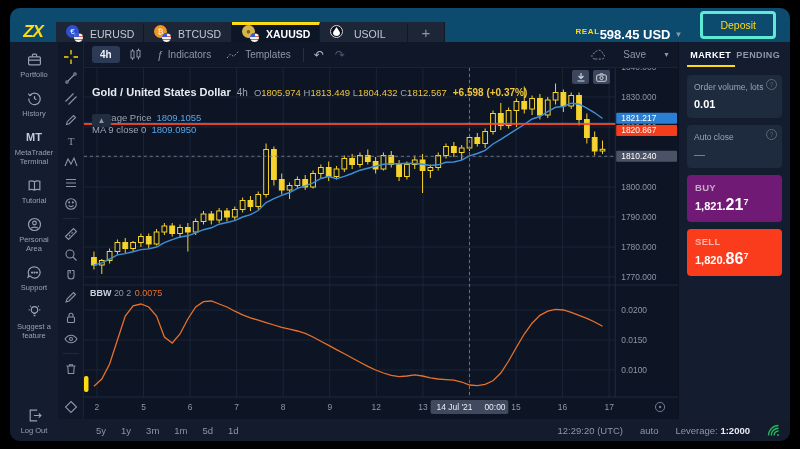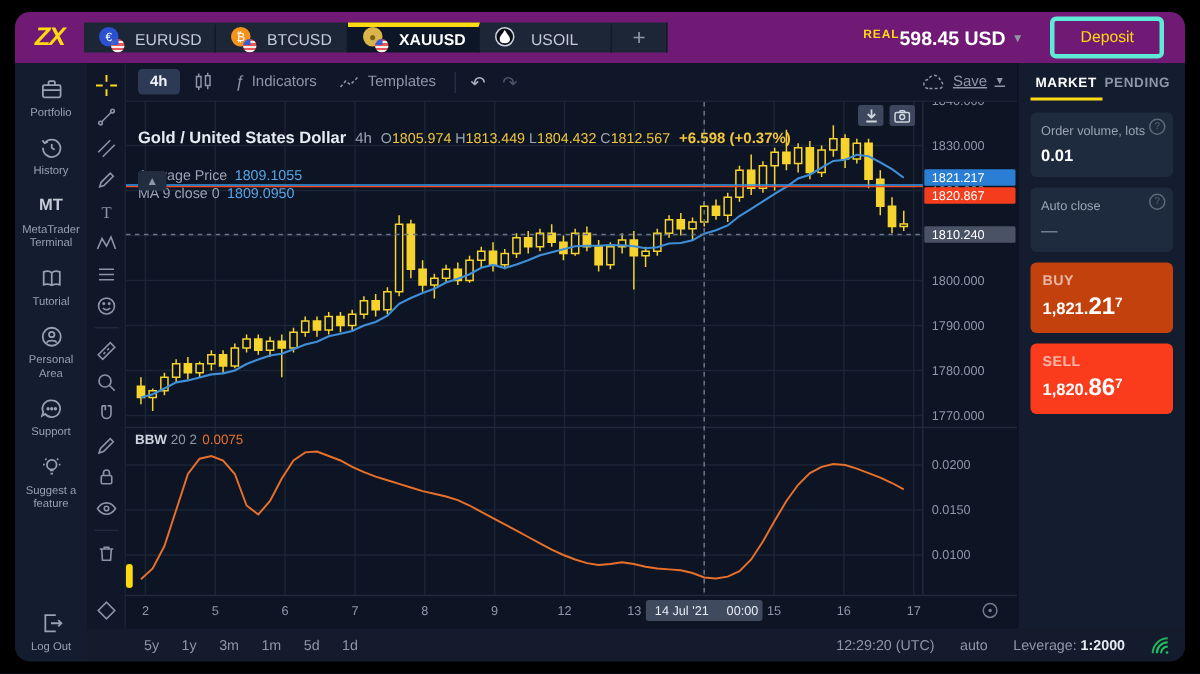--- a/index.html
+++ b/index.html
@@ -1,20 +1,20 @@
 <!DOCTYPE html>
 <html><head>
 <meta charset="utf-8">
 <style>
   html,body{margin:0;padding:0;}
   body{width:800px;height:449px;background:#000;position:relative;font-family:"Liberation Sans",sans-serif;overflow:hidden;}
   .window{position:absolute;left:10px;top:8px;width:780px;height:433px;background:#131b2c;border-radius:10px;overflow:hidden;}
 
   
-  .topbar{height:34px;display:flex;align-items:center;background:#701a75;}
+  .topbar{height:34px;display:flex;align-items:flex-end;background:#0c4a6e;}
   .logo{width:46px;display:flex;align-items:center;justify-content:center;color:#ffd912;font-weight:bold;font-style:italic;font-size:17px;letter-spacing:-1px;}
   .tabs{display:flex;}
   .tab{width:88px;display:flex;align-items:center;gap:7px;padding-left:10px;background:#1c2637;border-right:1px solid #10182a;border-top:3px solid transparent;color:#c3cad6;font-size:10.5px;cursor:pointer;box-sizing:border-box;}
   .tab.active{background:#0d1626;border-top-color:#ffd912;color:#fff;font-weight:bold;}
   .tab-plus{width:36px;display:flex;align-items:center;justify-content:center;background:#1c2637;border-right:1px solid #10182a;color:#8d97a8;font-size:15px;cursor:pointer;}
   .pairicon{position:relative;width:17px;height:17px;flex:0 0 auto;}
   .pairicon .base{position:absolute;left:0;top:0;width:13px;height:13px;border-radius:50%;display:flex;align-items:center;justify-content:center;font-size:8px;color:#fff;}
   .pairicon .flag{position:absolute;right:0;bottom:0;width:9px;height:9px;border-radius:50%;background:repeating-linear-gradient(#e85858 0 1.5px,#f5f0ea 1.5px 3px);overflow:hidden;}
   .pairicon .flag:before{content:"";position:absolute;left:0;top:0;width:5px;height:4px;background:#3b5ccc;}
   .base.eur{background:#2b50d0;}
@@ -43,21 +43,21 @@
   .dtool{width:18px;height:17px;display:flex;align-items:center;justify-content:center;cursor:pointer;}
   .dsep{width:16px;height:1px;background:#1e293b;margin:2px 0;}
   .rightcol{flex:1;display:flex;flex-direction:column;min-width:0;}
   .chartToolbar{height:26px;display:flex;align-items:center;gap:3px;padding:0 8px;border-bottom:1px solid #1a2334;background:#0f1728;box-sizing:border-box;}
   .tfbtn{background:#2c3a55;color:#eef2f8;font-size:10px;font-weight:bold;padding:3px 8px;border-radius:3px;cursor:pointer;}
   .tbbtn{color:#8d97a8;font-size:10px;display:flex;align-items:center;gap:5px;padding:3px 6px;cursor:pointer;}
   .tbbtn .fx{font-style:italic;font-size:11px;color:#8d97a8;}
   .tsep{width:1px;height:14px;background:#242f44;margin:0 3px;}
   .undoredo{font-size:12px;color:#aeb7c6;padding:0 4px;cursor:pointer;}
   .undoredo.dim{color:#4c576b;}
-  .saveGrp{margin-left:auto;display:flex;align-items:center;gap:5px;color:#8d97a8;font-size:10px;cursor:pointer;text-decoration:underline;}
+  .saveGrp{margin-left:auto;display:flex;align-items:center;gap:17px;color:#8d97a8;font-size:10px;cursor:pointer;}
   .saveGrp .chev{font-size:7px;}
 
   .canvasWrap{flex:1;position:relative;min-height:0;}
   #chart-svg{position:absolute;inset:0;width:100%;height:100%;display:block;}
   #chart-svg text{font-family:"Liberation Sans",sans-serif;}
   .legend{position:absolute;left:8px;top:18px;pointer-events:none;}
   .legend .row1{font-size:11px;color:#e7ecf3;font-weight:bold;display:flex;align-items:baseline;gap:6px;white-space:nowrap;}
   .legend .tf{color:#9aa4b5;font-weight:normal;font-size:10px;}
   .legend .ohlc{font-weight:normal;font-size:9.5px;color:#9aa4b5;}
   .legend .ohlc b{color:#f0c63c;font-weight:normal;}
@@ -72,21 +72,21 @@
   .orderPanel{width:112px;background:#141d2f;border-left:1px solid #0b1220;padding:8px 8px;display:flex;flex-direction:column;gap:7px;box-sizing:border-box;}
   .ptabs{display:flex;margin-bottom:1px;}
   .ptab{flex:1;text-align:center;font-size:9px;font-weight:bold;letter-spacing:.4px;color:#8d97a8;padding-bottom:5px;border-bottom:2px solid transparent;cursor:pointer;}
   .ptab.active{color:#fff;border-bottom-color:#ffd912;}
   .card{background:#1e2a3d;border-radius:4px;padding:7px 7px 8px;position:relative;}
   .card-label{color:#9aa5b6;font-size:8.5px;}
   .card-value{color:#fff;font-size:11px;font-weight:bold;margin-top:6px;}
   .card-value.dim{color:#8d97a8;font-weight:normal;}
   .help{position:absolute;top:4px;right:5px;width:9px;height:9px;border:1px solid #5d6878;border-radius:50%;color:#5d6878;font-size:6.5px;display:flex;align-items:center;justify-content:center;}
   .sidebtn{border-radius:4px;padding:7px 8px 8px;color:#fff;cursor:pointer;}
-  .sidebtn.buy{background:#c2410c;}
+  .sidebtn.buy{background:#701a75;}
   .sidebtn.sell{background:#fb3c1c;}
   .side-label{font-size:9.5px;font-weight:bold;color:rgba(255,255,255,.62);letter-spacing:.3px;}
   .side-price{margin-top:3px;font-size:11px;font-weight:bold;white-space:nowrap;}
   .side-price .big{font-size:16px;}
   .side-price .sup{font-size:9px;vertical-align:super;}
 
   
   .bottomBar{height:22px;display:flex;align-items:center;background:#131b2c;padding:0 10px 0 38px;font-size:9.5px;color:#8d97a8;}
   .tfs{display:flex;gap:15px;}
   .tfs span{cursor:pointer;}

